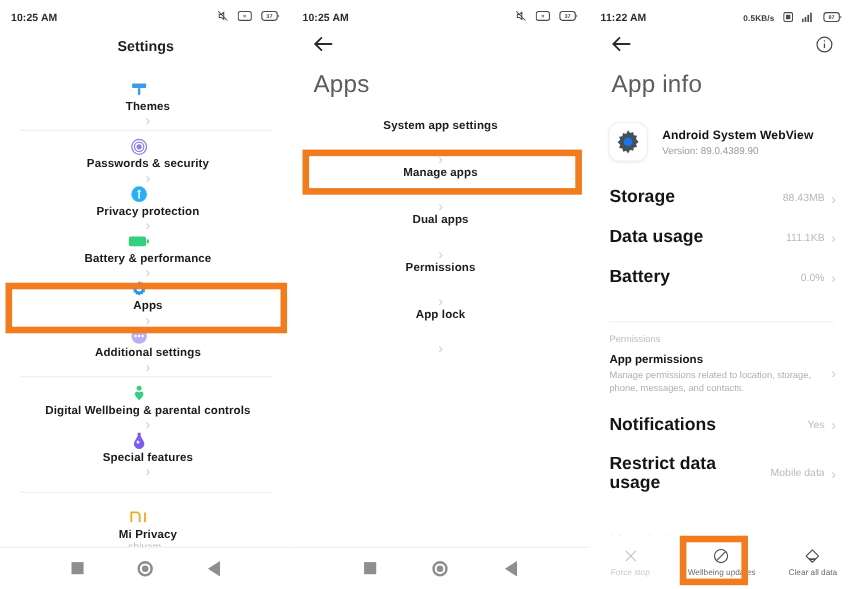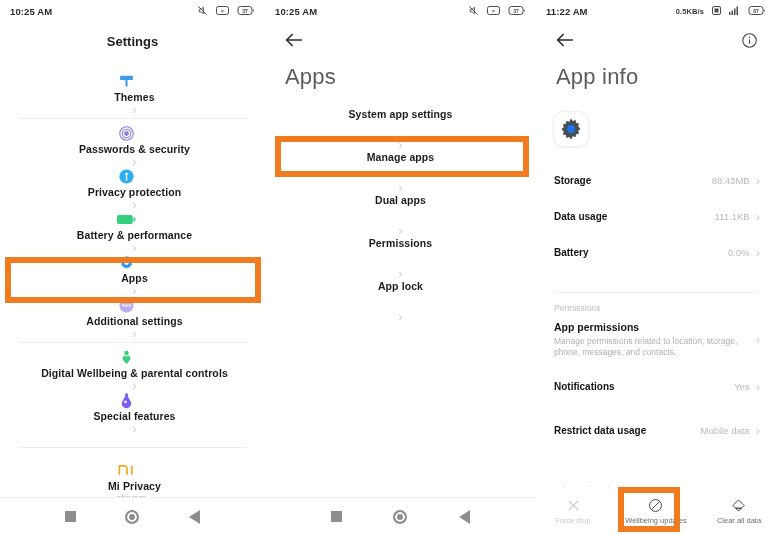--- a/index.html
+++ b/index.html
@@ -23,21 +23,21 @@
     overflow: hidden;
   }
   .panel-1 { width: 265px; }
   .panel-2 { width: 271px; }
   .panel-3 { width: 240px; }
 
   
   .statusbar {
     height: 22px;
     display: flex;
-    align-items: center;
+    align-items: flex-end;
     justify-content: space-between;
     padding: 0 10px;
     font-size: 9.5px;
     font-weight: bold;
     color: #2b2b2b;
     letter-spacing: 0.1px;
   }
   .status-right {
     display: flex;
     align-items: center;
@@ -188,21 +188,21 @@
   .app-meta .app-version {
     font-size: 9px; color: #9b9b9b; margin-top: 3px;
   }
 
   .row-info {
     display: flex; align-items: center;
     padding: 0 16px 0 18px;
     height: 36px;
     cursor: pointer;
   }
-  .row-info .label { flex: 1; font-size: 10px; font-weight: bold; color:#141414; }
+  .row-info .label { flex: 1; font-size: 16px; font-weight: bold; color:#141414; }
   .row-info .value { font-size: 9.5px; color: #b9b9b9; margin-right: 6px; }
 
   .section-label {
     font-size: 8.5px;
     color: #bdbdbd;
     padding: 10px 18px 4px 18px;
   }
   .row-2line {
     display: flex; align-items: center;
     padding: 4px 16px 4px 18px;
@@ -507,20 +507,24 @@
 
     <div class="page-title-lg">App info</div>
 
     <div class="appinfo-head" style="margin-top:8px;">
       <span class="app-icon">
         <svg width="24" height="24" viewBox="0 0 24 24">
           <path d="M12 1.5l1.8 2.4 2.8-.9.6 2.9 2.9.6-.9 2.8L21.6 12l-2.4 1.8.9 2.8-2.9.6-.6 2.9-2.8-.9L12 22.5l-1.8-2.4-2.8.9-.6-2.9-2.9-.6.9-2.8L2.4 12l2.4-1.8-.9-2.8 2.9-.6.6-2.9 2.8.9z" fill="#454f54"></path>
           <circle cx="12" cy="12" r="4" fill="#1a73e8"></circle>
         </svg>
       </span>
+      <span class="app-meta">
+        <div class="app-name">Android System WebView</div>
+        <div class="app-version">Version: 89.0.4389.90</div>
+      </span>
     </div>
 
     <div style="margin-top:6px;">
       <div class="row-info">
         <span class="label">Storage</span>
         <span class="value">88.43MB</span>
         <span class="chev">›</span>
       </div>
       <div class="row-info">
         <span class="label">Data usage</span>

